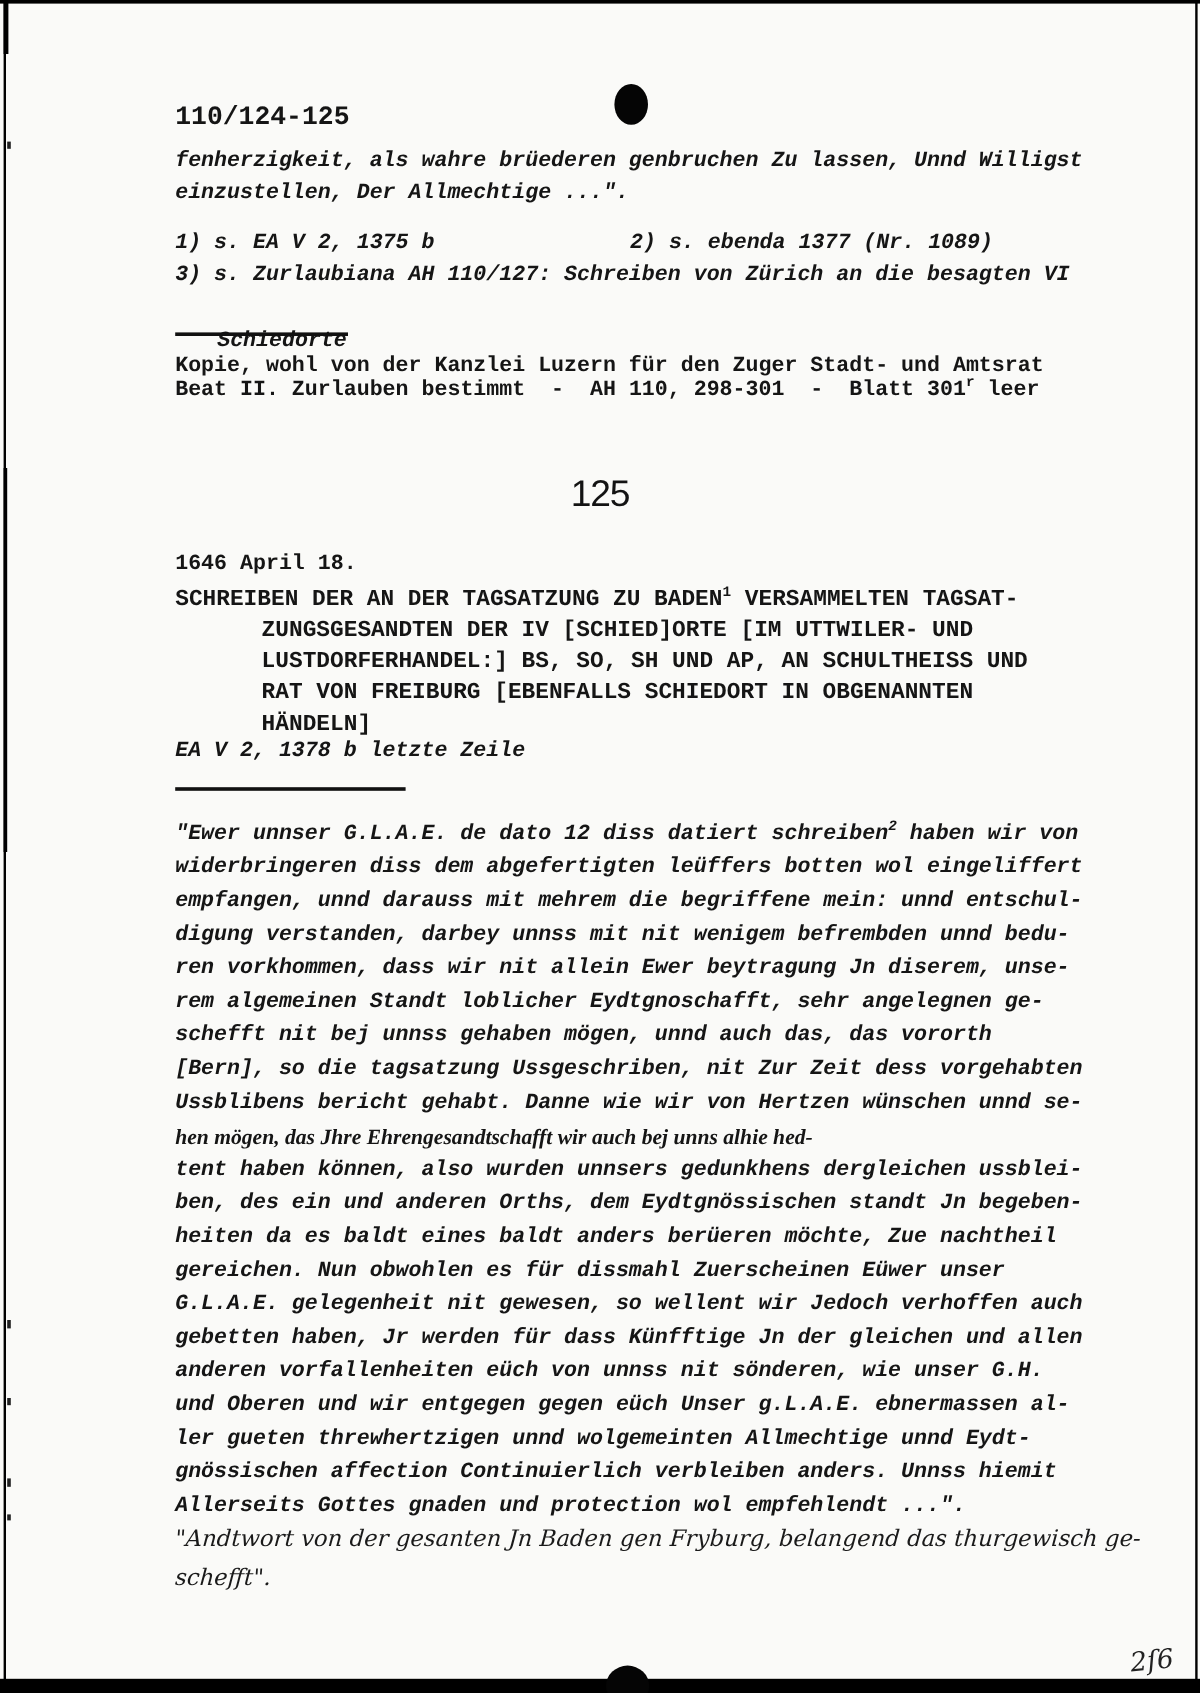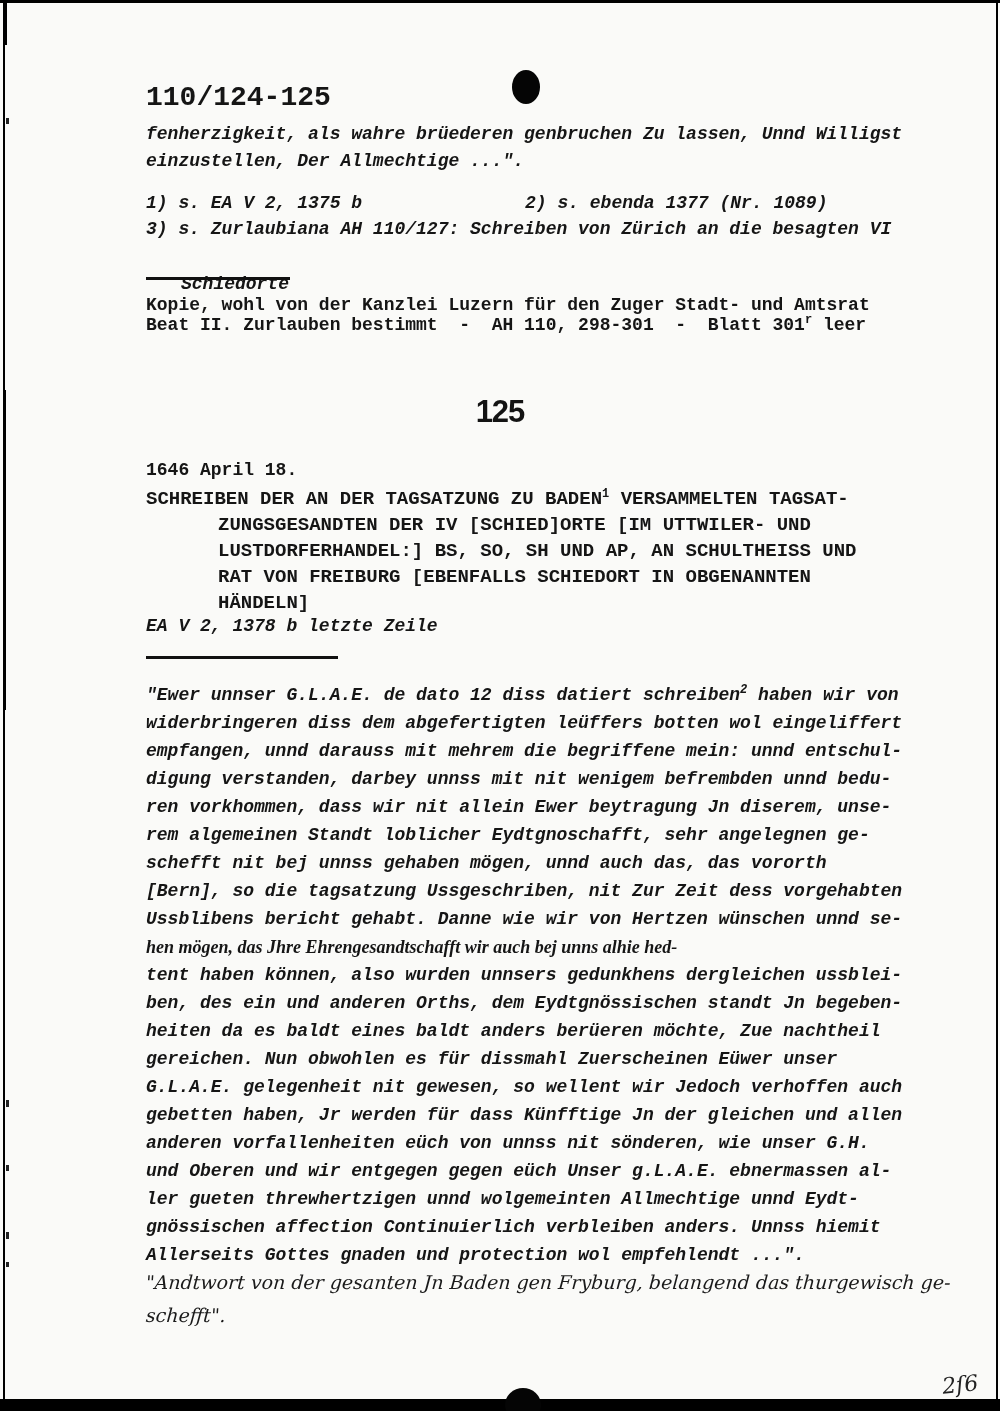--- a/index.html
+++ b/index.html
@@ -34,21 +34,21 @@
     position:absolute;
     left:146px;
     height:3px;
     background:#111;
   }
   .entry-number{
     position:absolute;
     left:0;width:1000px;
     text-align:center;
     font-family:"Liberation Sans","DejaVu Sans",sans-serif;
-    font-weight:bold;
+    font-weight:normal;
     font-size:31px;
     letter-spacing:-1px;
     color:#131313;
   }
   .script{
     position:absolute;
     left:146px;
     white-space:pre;
     font-family:"DejaVu Serif","Liberation Serif",serif;
     font-style:italic;
@@ -83,21 +83,21 @@
 <div class="edge" style="left:996px;top:0;width:2px;height:1411px;"></div>
 <div class="edge" style="left:0;top:1399px;width:1000px;height:12px;"></div>
 <div class="dot" style="left:512px;top:70px;width:28px;height:34px;"></div>
 <div class="dot" style="left:505px;top:1388px;width:36px;height:34px;"></div>
 <div class="speck" style="left:6px;top:118px;width:3px;height:6px;"></div>
 <div class="speck" style="left:6px;top:1100px;width:3px;height:7px;"></div>
 <div class="speck" style="left:6px;top:1165px;width:3px;height:6px;"></div>
 <div class="speck" style="left:6px;top:1232px;width:3px;height:7px;"></div>
 <div class="speck" style="left:6px;top:1262px;width:3px;height:5px;"></div>
 
-<div class="line" style="top:88px;font-size:28px;">110/124-125</div>
+<div class="line" style="top:88px;font-size:22px;">110/124-125</div>
 
 <div class="line it" style="top:124px;">fenherzigkeit, als wahre brüederen genbruchen Zu lassen, Unnd Willigst</div>
 <div class="line it" style="top:151px;">einzustellen, Der Allmechtige ...".</div>
 
 <div class="line it" style="top:193px;">1) s. EA V 2, 1375 b</div>
 <div class="line it" style="top:193px;left:525px;">2) s. ebenda 1377 (Nr. 1089)</div>
 <div class="line it" style="top:219px;">3) s. Zurlaubiana AH 110/127: Schreiben von Zürich an die besagten VI</div>
 <div class="line it" style="top:245px;left:181px;margin-top:29px;">Schiedorte</div>
 
 <div class="rule" style="top:277px;width:144px;"></div>

